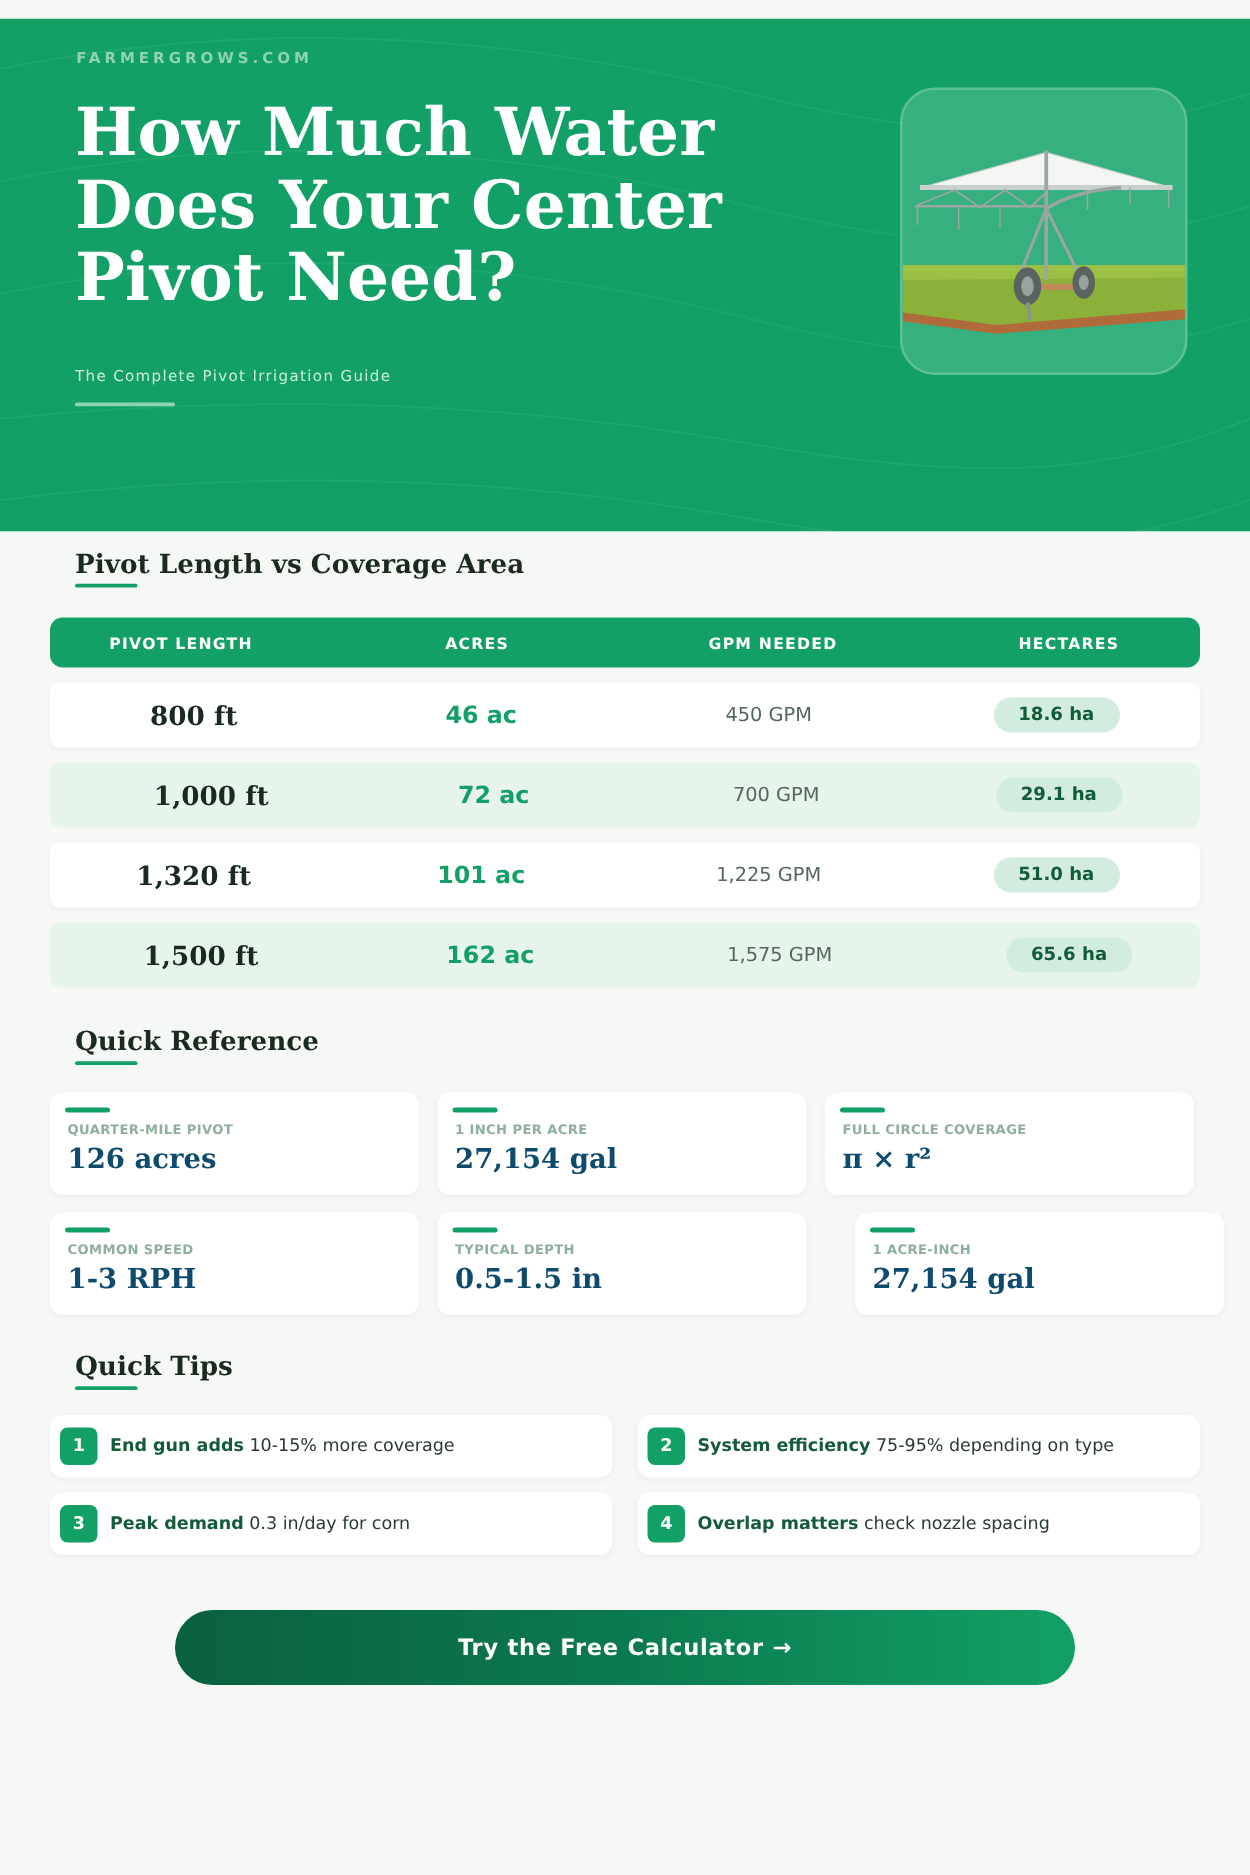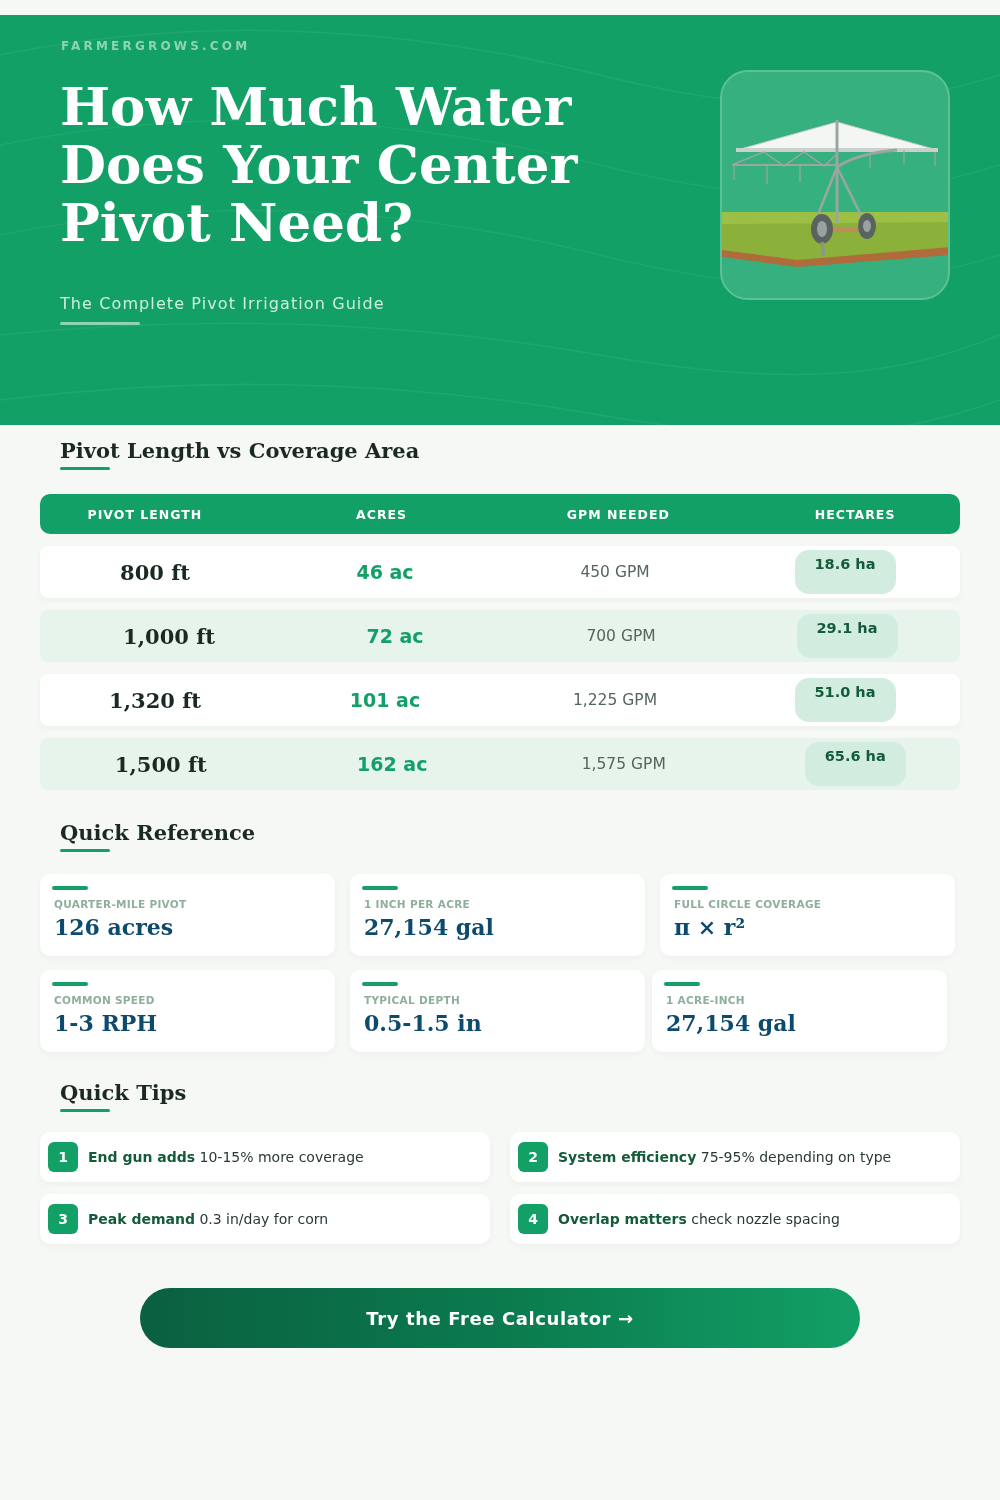--- a/index.html
+++ b/index.html
@@ -3,37 +3,37 @@
 <meta charset="utf-8">
 <style>
   * { box-sizing: border-box; margin: 0; padding: 0; }
   html, body { width: 1000px; height: 1500px; }
   body { background: #f6f8f6; font-family: "DejaVu Sans", sans-serif; color: #1c2b22; position: relative; overflow: hidden; }
 
   .hero { position: absolute; left: 0; top: 15px; width: 1000px; height: 410px; background: #12a066; overflow: hidden; }
   .hero svg.waves { position: absolute; left: 0; top: 0; }
   .brand { position: absolute; left: 61px; top: 24px; font-size: 12px; font-weight: bold; letter-spacing: 3.2px; color: #8fd3b3; }
   .hero-title { position: absolute; left: 60px; top: 62px; width: 620px; font-family: "DejaVu Serif", serif; font-weight: bold; font-size: 53px; line-height: 58px; color: #ffffff; }
-  .hero-sub { position: absolute; left: 60px; top: 279px; font-size: 16px; letter-spacing: 1.1px; color: #cfeedd; }
+  .hero-sub { position: absolute; left: 60px; top: 279px; font-size: 12px; letter-spacing: 1.1px; color: #cfeedd; }
   .hero-rule { position: absolute; left: 60px; top: 307px; width: 80px; height: 3px; border-radius: 2px; background: #8fd3b3; }
   .hero-art { position: absolute; left: 720px; top: 55px; width: 230px; height: 230px; border-radius: 28px; background: #36b07f; border: 2px solid #5cc196; overflow: hidden; }
 
   .section-title { position: absolute; left: 60px; font-family: "DejaVu Serif", serif; font-weight: bold; font-size: 21px; color: #1b2a21; }
   .section-rule { position: absolute; left: 60px; width: 50px; height: 3px; border-radius: 2px; background: #12a066; }
 
   .thead { position: absolute; left: 40px; top: 494px; width: 920px; height: 40px; background: #12a066; border-radius: 10px; display: flex; align-items: center; gap: 27px; }
   .thead div, .trow div.cell { width: 230px; text-align: center; }
   .thead div { font-size: 12.5px; font-weight: bold; letter-spacing: 1px; color: #ffffff; }
   .trow { position: absolute; left: 40px; width: 920px; height: 52px; border-radius: 8px; display: flex; align-items: center; }
   .trow.white { background: #ffffff; box-shadow: 0 2px 6px rgba(0,0,0,0.04); }
   .trow.tint { background: #e6f4ec; padding-left: 16px; }
   .len { font-family: "DejaVu Serif", serif; font-weight: bold; font-size: 21px; color: #1b2a21; }
   .acres { font-weight: bold; font-size: 19px; color: #12a066; }
   .gpm { font-size: 15.5px; color: #55665c; }
-  .pill { display: inline-block; width: 101px; height: 44px; line-height: 28px; border-radius: 14px; background: #d3ece0; color: #145c39; font-size: 14.5px; font-weight: bold; }
+  .pill { display: inline-block; width: 101px; height: 28px; line-height: 28px; border-radius: 14px; background: #d3ece0; color: #145c39; font-size: 14.5px; font-weight: bold; }
 
   .ref-card { position: absolute; width: 295px; height: 82px; background: #ffffff; border-radius: 10px; box-shadow: 0 2px 6px rgba(0,0,0,0.04); }
   .ref-bar { position: absolute; left: 12px; top: 12px; width: 36px; height: 4px; border-radius: 2px; background: #12a066; }
   .ref-label { position: absolute; left: 14px; top: 24px; font-size: 10.5px; font-weight: bold; color: #8fae9c; letter-spacing: 0.3px; }
   .ref-value { position: absolute; left: 14px; top: 40px; font-family: "DejaVu Serif", serif; font-weight: bold; font-size: 22px; color: #0c4a6e; }
 
   .tip { position: absolute; width: 450px; height: 50px; background: #ffffff; border-radius: 10px; box-shadow: 0 2px 6px rgba(0,0,0,0.04); display: flex; align-items: center; }
   .tip-num { margin-left: 8px; width: 30px; height: 30px; border-radius: 6px; background: #12a066; color: #ffffff; font-size: 14px; font-weight: bold; display: flex; align-items: center; justify-content: center; }
   .tip-text { margin-left: 10px; font-size: 14px; color: #2a3a30; }
   .tip-text b { color: #145c39; }
@@ -149,21 +149,21 @@
 <div class="ref-card" style="left:40px; top:970px;">
   <div class="ref-bar"></div>
   <div class="ref-label">COMMON SPEED</div>
   <div class="ref-value">1-3 RPH</div>
 </div>
 <div class="ref-card" style="left:350px; top:970px;">
   <div class="ref-bar"></div>
   <div class="ref-label">TYPICAL DEPTH</div>
   <div class="ref-value">0.5-1.5 in</div>
 </div>
-<div class="ref-card" style="left:652px; top:970px;">
+<div class="ref-card" style="left:684px; top:970px;">
   <div class="ref-bar"></div>
   <div class="ref-label">1 ACRE-INCH</div>
   <div class="ref-value">27,154 gal</div>
 </div>
 
 <h2 class="section-title" style="top:1080px;">Quick Tips</h2>
 <div class="section-rule" style="top:1109px;"></div>
 
 <div class="tip" style="left:40px; top:1132px;">
   <div class="tip-num">1</div>

